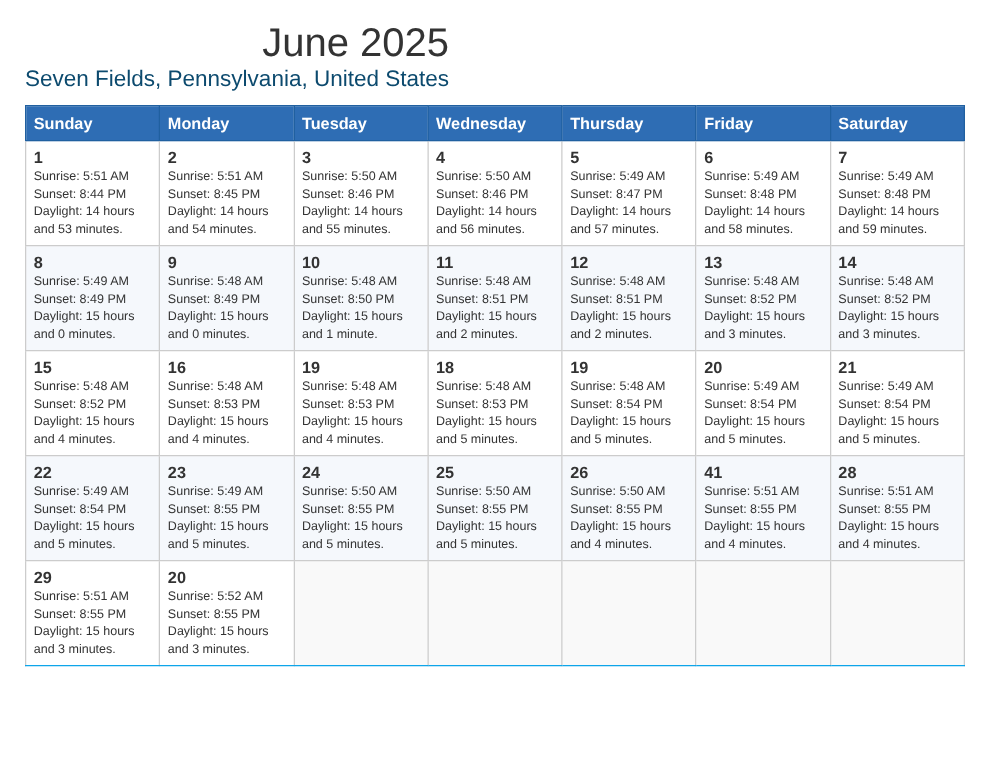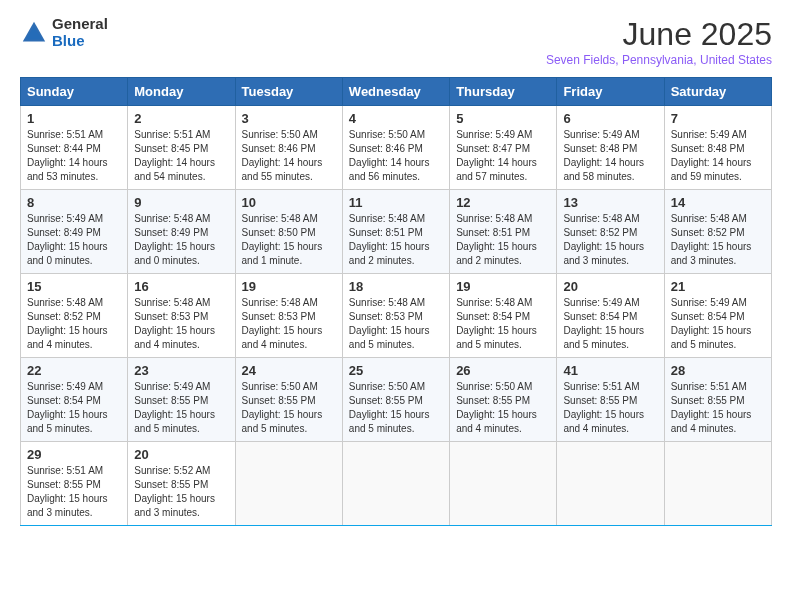--- a/index.html
+++ b/index.html
@@ -42,22 +42,22 @@
     }
     .title-area {
       text-align: right;
     }
     .main-title {
       font-size: 32px;
       color: #333;
       font-weight: normal;
     }
     .subtitle {
-      font-size: 12px;
-      color: #8b5cf6;
+      font-size: 18px;
+      color: #0c4a6e;
     }
     .calendar {
       width: 100%;
       border-collapse: collapse;
       border: 1px solid #ccc;
     }
     .calendar th {
       background: #2e6db4;
       color: #fff;
       text-align: left;
@@ -94,30 +94,20 @@
       background: #f9f9f9 !important;
     }
     .last-row td {
       border-bottom: 1px solid #0ea5e9;
     }
   </style>
 </head>
 <body>
 
 <div class="header-area">
-  <div class="logo">
-    <svg class="logo-icon" viewBox="0 0 30 30">
-      <polygon points="15,3 27,24 3,24" fill="#2e6db4"></polygon>
-      <polygon points="15,8 24,22 6,22" fill="#1a6bbf" opacity="0.4"></polygon>
-    </svg>
-    <div class="logo-text">
-      <span class="logo-general">General</span>
-      <span class="logo-blue">Blue</span>
-    </div>
-  </div>
   <div class="title-area">
     <div class="main-title">June 2025</div>
     <div class="subtitle">Seven Fields, Pennsylvania, United States</div>
   </div>
 </div>
 
 <table class="calendar">
   <thead>
     <tr>
     <th>Sunday</th>

